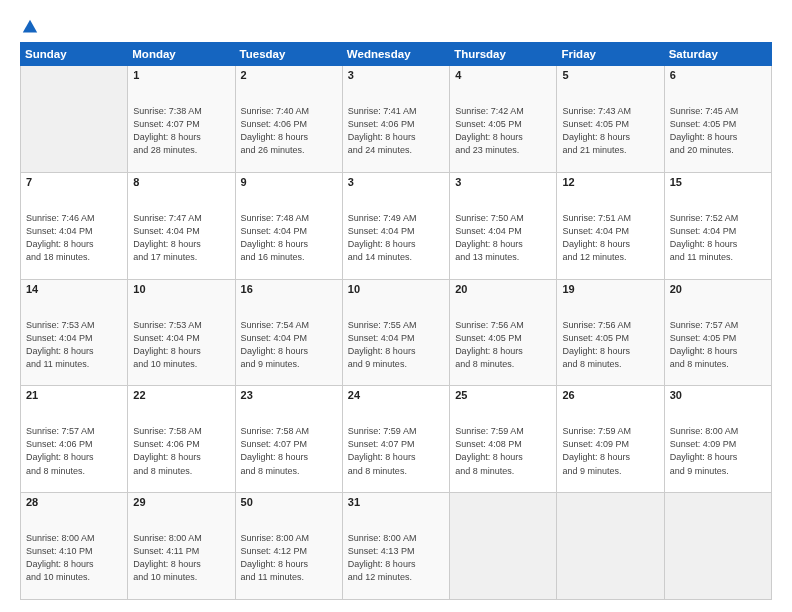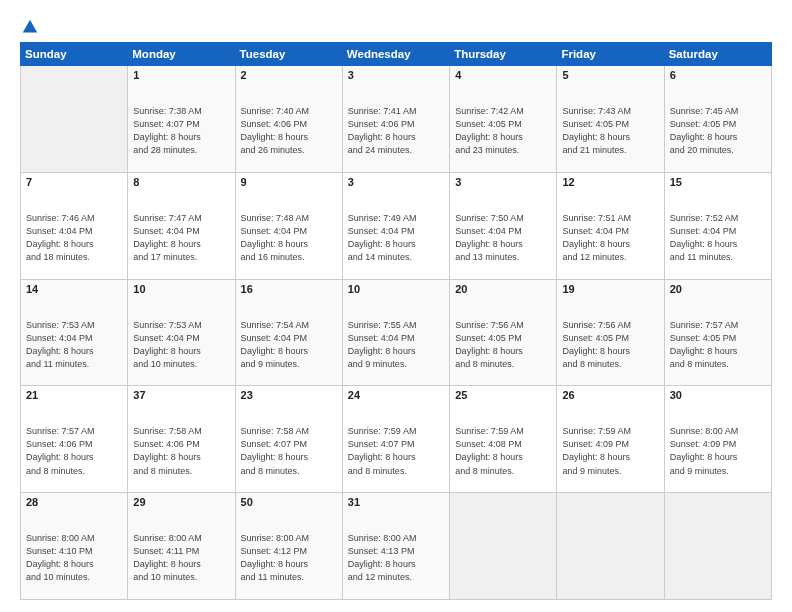--- a/index.html
+++ b/index.html
@@ -224,21 +224,21 @@
             <span class="cell-date">20</span>
             <div class="cell-info">Sunrise: 7:57 AM<br>Sunset: 4:05 PM<br>Daylight: 8 hours<br>and 8 minutes.</div>
           </td>
         </tr>
         <tr>
           <td>
             <span class="cell-date">21</span>
             <div class="cell-info">Sunrise: 7:57 AM<br>Sunset: 4:06 PM<br>Daylight: 8 hours<br>and 8 minutes.</div>
           </td>
           <td>
-            <span class="cell-date">37</span>
+            <span class="cell-date">22</span>
             <div class="cell-info">Sunrise: 7:58 AM<br>Sunset: 4:06 PM<br>Daylight: 8 hours<br>and 8 minutes.</div>
           </td>
           <td>
             <span class="cell-date">23</span>
             <div class="cell-info">Sunrise: 7:58 AM<br>Sunset: 4:07 PM<br>Daylight: 8 hours<br>and 8 minutes.</div>
           </td>
           <td>
             <span class="cell-date">24</span>
             <div class="cell-info">Sunrise: 7:59 AM<br>Sunset: 4:07 PM<br>Daylight: 8 hours<br>and 8 minutes.</div>
           </td>

